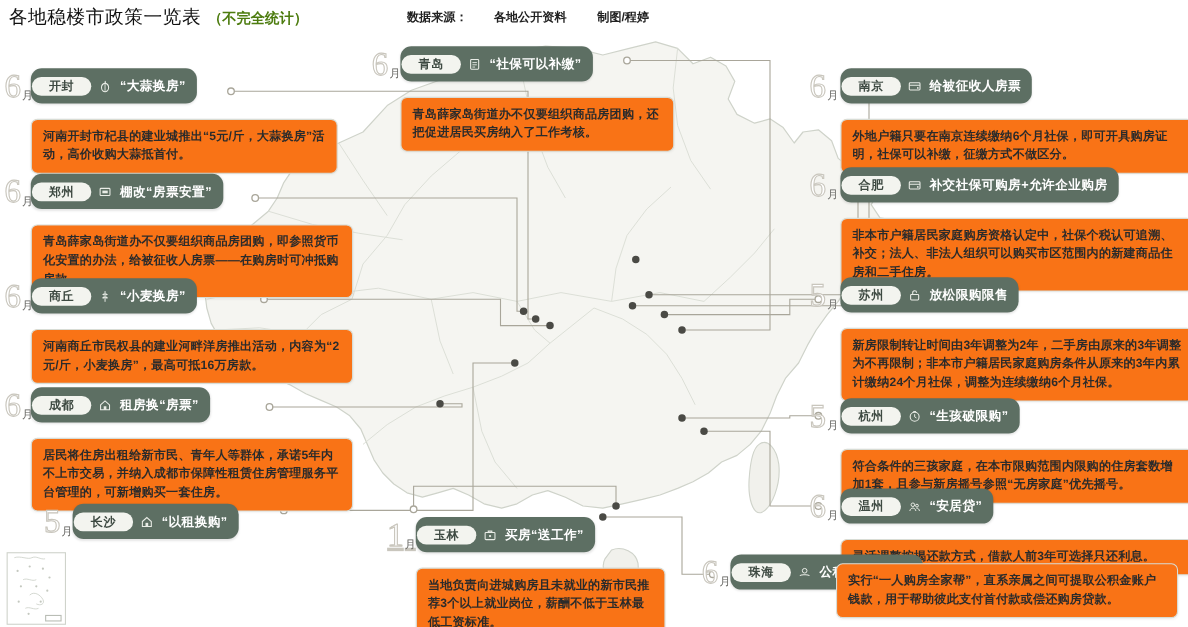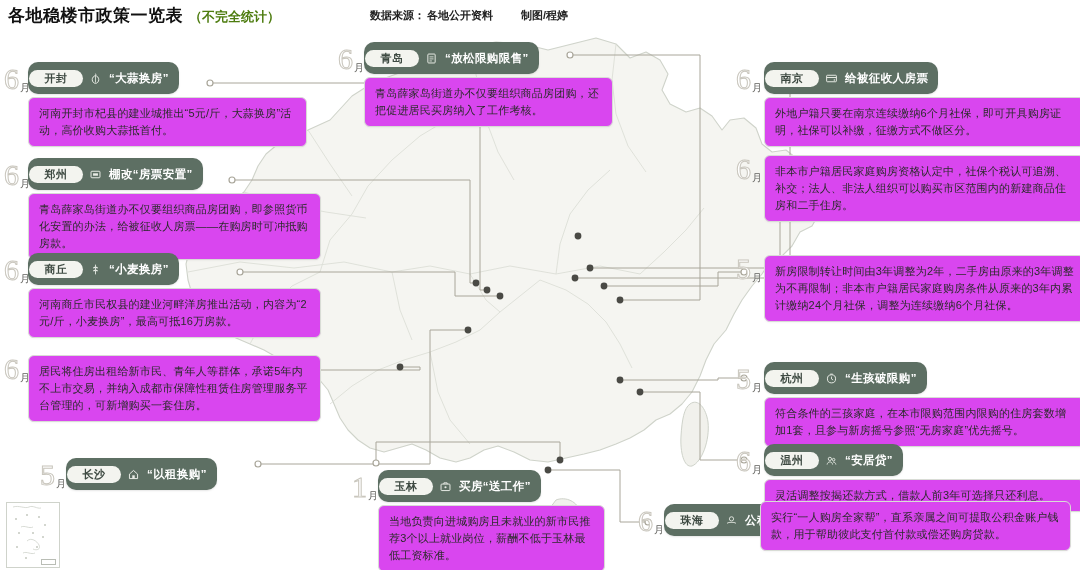--- a/index.html
+++ b/index.html
@@ -7,21 +7,21 @@
     width:1080px;height:570px;
     background:#ffffff;
     font-family:"Liberation Sans","DejaVu Sans",sans-serif;
     overflow:hidden;
     position:relative;
   }
   #stage{position:relative;width:1080px;height:570px;overflow:hidden;}
 
   
   .header{position:absolute;left:8px;top:4px;display:flex;align-items:baseline;gap:6px;}
-  .h-title{font-size:17px;font-weight:bold;color:#111;letter-spacing:.5px;}
+  .h-title{font-size:17px;font-weight:normal;color:#111;letter-spacing:.5px;}
   .h-sub{font-size:13px;font-weight:bold;color:#4d7c0f;}
   .h-meta{position:absolute;left:370px;top:8px;display:flex;gap:28px;font-size:11px;color:#222;font-weight:bold;}
   .h-meta span{white-space:nowrap;}
 
   
   #mapwrap{position:absolute;left:0;top:0;width:1080px;height:570px;}
   #mapwrap svg{position:absolute;left:0;top:0;}
 
   
   .callout{position:absolute;}
@@ -48,48 +48,48 @@
     display:inline-flex;align-items:center;justify-content:center;
     height:17px;min-width:38px;padding:0 8px;margin:1px 4px 1px 1px;
     border-radius:9px;background:#f3f4ef;color:#3e4a42;
     font-size:11px;font-weight:bold;letter-spacing:.5px;
   }
   .pill .ico{display:inline-flex;align-items:center;justify-content:center;width:17px;height:17px;margin-right:5px;color:#e9ece6;}
   .pill .ico svg{display:block;}
   .pill .ptitle{font-size:11.5px;font-weight:bold;color:#ffffff;letter-spacing:.4px;}
 
   .body{
-    margin-top:3px;
-    background:#d946ef;
+    margin-top:14px;
+    background:#f97316;
     border:1px solid #d8dcd5;
     border-radius:6px;
     padding:7px 9px 7px 10px;
     font-size:11px;line-height:17px;color:#2b2b2b;
-    font-weight:normal;
+    font-weight:bold;
     box-shadow:0 1px 2px rgba(0,0,0,.04);
     letter-spacing:.2px;
   }
 
   .inset{
     position:absolute;left:6px;top:502px;width:52px;height:64px;
     border:1px solid #cfd3cb;background:#fff;
   }
   .inset .scale{position:absolute;right:3px;bottom:2px;width:13px;height:4px;border:1px solid #b9bdb5;}
 </style>
 </head>
 <body>
 
 <div id="stage">
 
   <div class="header">
     <span class="h-title">各地稳楼市政策一览表</span>
     <span class="h-sub">（不完全统计）</span>
   </div>
   <div class="h-meta">
-    <span><b>数据来源：</b><b style="margin-left:2px">各地公开资料</b></span>
+    <span><b>数据来源：</b><b style="margin-left:24px">各地公开资料</b></span>
     <span>制图/程婷</span>
   </div>
 
   <div id="mapwrap">
     <svg width="1080" height="570" viewBox="0 0 1080 570">
       <g fill="#f5f5f1" stroke="#cfd3ca" stroke-width="1.1" stroke-linejoin="round">
 
         <path d="M330,120 L352,96 L374,82 L402,72 L430,66 L452,58 L470,46 L496,42 L524,44 L548,50 L572,44
                  L596,38 L616,44 L630,58 L646,52 L660,60 L668,74 L662,90 L670,104 L686,112 L700,108
                  L712,116 L722,130 L730,120 L744,118 L756,128 L762,144 L772,152 L786,150 L796,158
@@ -260,20 +260,30 @@
           </span>
         <span class="ptitle">“小麦换房”</span>
       </div>
       <div class="body" style="width:272px;">河南商丘市民权县的建业河畔洋房推出活动，内容为“2元/斤，小麦换房”，最高可抵16万房款。</div>
     </div>
   </div>
 
   <div class="callout" style="left:4px;top:352px;width:300px;">
     <div class="month" style="left:0;top:2px;"><span>6</span><i>月</i></div>
     <div style="margin-left:24px;">
+      <div class="pill">
+        <span class="city">成都</span>
+        <span class="ico">
+            <svg width="13" height="13" viewBox="0 0 16 16">
+              <path d="M3 7.5L8 3l5 4.5V13H3z" fill="none" stroke="currentColor" stroke-width="1.2"></path>
+              <rect x="6.5" y="9" width="3" height="4" fill="currentColor"></rect>
+            </svg>
+          </span>
+        <span class="ptitle">租房换“房票”</span>
+      </div>
       <div class="body" style="width:272px;">居民将住房出租给新市民、青年人等群体，承诺5年内不上市交易，并纳入成都市保障性租赁住房管理服务平台管理的，可新增购买一套住房。</div>
     </div>
   </div>
 
   <div class="callout" style="left:40px;top:458px;width:290px;">
     <div class="month" style="left:0;top:2px;"><span>5</span><i>月</i></div>
     <div style="margin-left:26px;">
       <div class="pill">
         <span class="city">长沙</span>
         <span class="ico">
@@ -291,28 +301,28 @@
     <div class="month" style="left:0;top:2px;"><span>6</span><i>月</i></div>
     <div style="margin-left:26px;">
       <div class="pill">
         <span class="city">青岛</span>
         <span class="ico">
             <svg width="13" height="13" viewBox="0 0 16 16">
               <rect x="3.5" y="2.5" width="9" height="11" rx="1" fill="none" stroke="currentColor" stroke-width="1.2"></rect>
               <path d="M5.5 6h5M5.5 8.5h5M5.5 11h3" stroke="currentColor" stroke-width="1"></path>
             </svg>
           </span>
-        <span class="ptitle">“放松限购限售”</span>
+        <span class="ptitle">“社保可以补缴”</span>
       </div>
       <div class="body" style="width:228px;">青岛薛家岛街道办不仅要组织商品房团购，还把促进居民买房纳入了工作考核。</div>
     </div>
   </div>
 
   <div class="callout" style="left:352px;top:470px;width:250px;">
-    <div class="month" style="left:0;top:2px;"><span>1</span><i>月</i></div>
+    <div class="month" style="left:0;top:2px;text-decoration:underline;"><span>1</span><i>月</i></div>
     <div style="margin-left:26px;">
       <div class="pill">
         <span class="city">玉林</span>
         <span class="ico">
             <svg width="13" height="13" viewBox="0 0 16 16">
               <rect x="2.5" y="5" width="11" height="8" rx="1" fill="none" stroke="currentColor" stroke-width="1.2"></rect>
               <path d="M6 5V3.5h4V5" fill="none" stroke="currentColor" stroke-width="1.2"></path>
               <circle cx="8" cy="9" r="1.3" fill="currentColor"></circle>
             </svg>
           </span>
@@ -336,27 +346,48 @@
           </span>
         <span class="ptitle">给被征收人房票</span>
       </div>
       <div class="body" style="width:300px;">外地户籍只要在南京连续缴纳6个月社保，即可开具购房证明，社保可以补缴，征缴方式不做区分。</div>
     </div>
   </div>
 
   <div class="callout" style="left:736px;top:152px;width:344px;">
     <div class="month" style="left:0;top:2px;"><span>6</span><i>月</i></div>
     <div style="margin-left:28px;">
+      <div class="pill">
+        <span class="city">合肥</span>
+        <span class="ico">
+            <svg width="13" height="13" viewBox="0 0 16 16">
+              <rect x="2" y="4" width="12" height="8" rx="1" fill="none" stroke="currentColor" stroke-width="1.2"></rect>
+              <path d="M2 6.8h12" stroke="currentColor" stroke-width="1.2"></path>
+              <circle cx="11.5" cy="9.8" r="1" fill="currentColor"></circle>
+            </svg>
+          </span>
+        <span class="ptitle">补交社保可购房+允许企业购房</span>
+      </div>
       <div class="body" style="width:300px;">非本市户籍居民家庭购房资格认定中，社保个税认可追溯、补交；法人、非法人组织可以购买市区范围内的新建商品住房和二手住房。</div>
     </div>
   </div>
 
   <div class="callout" style="left:736px;top:252px;width:344px;">
     <div class="month" style="left:0;top:2px;"><span>5</span><i>月</i></div>
     <div style="margin-left:28px;">
+      <div class="pill">
+        <span class="city">苏州</span>
+        <span class="ico">
+            <svg width="13" height="13" viewBox="0 0 16 16">
+              <rect x="3.5" y="7" width="9" height="6.2" rx="1" fill="none" stroke="currentColor" stroke-width="1.2"></rect>
+              <path d="M5.8 7V5.2A2.2 2.2 0 0 1 10.2 5" fill="none" stroke="currentColor" stroke-width="1.2"></path>
+            </svg>
+          </span>
+        <span class="ptitle">放松限购限售</span>
+      </div>
       <div class="body" style="width:300px;">新房限制转让时间由3年调整为2年，二手房由原来的3年调整为不再限制；非本市户籍居民家庭购房条件从原来的3年内累计缴纳24个月社保，调整为连续缴纳6个月社保。</div>
     </div>
   </div>
 
   <div class="callout" style="left:736px;top:362px;width:344px;">
     <div class="month" style="left:0;top:2px;"><span>5</span><i>月</i></div>
     <div style="margin-left:28px;">
       <div class="pill">
         <span class="city">杭州</span>
         <span class="ico">

